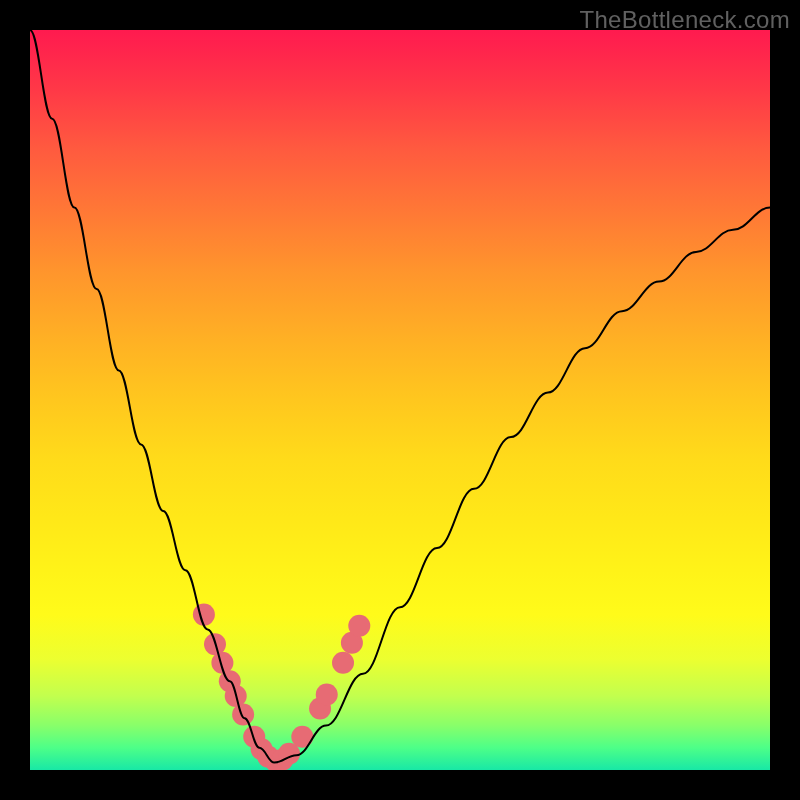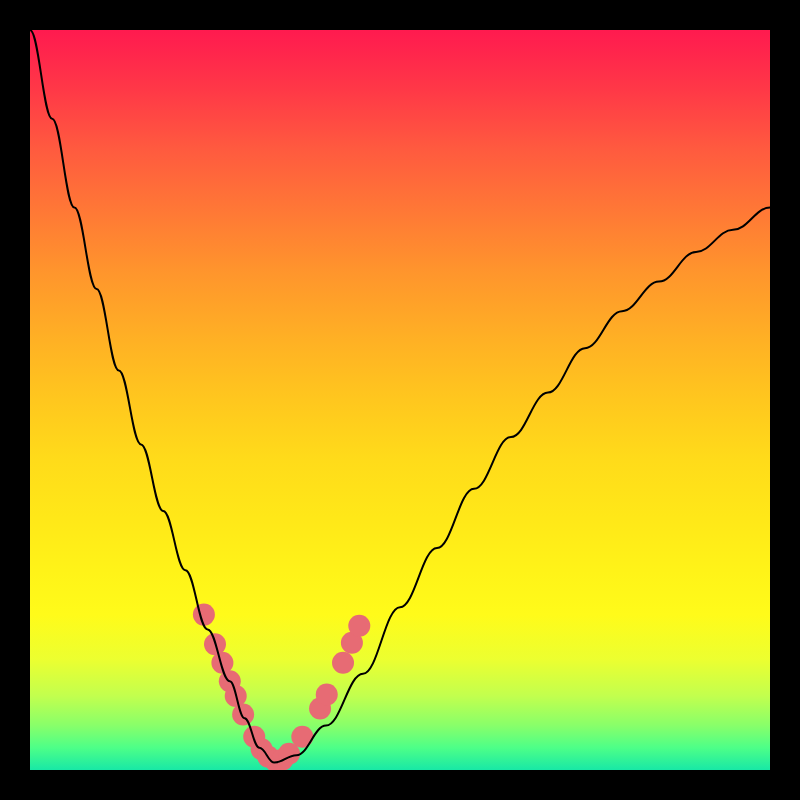--- a/index.html
+++ b/index.html
@@ -58,20 +58,21 @@
     top: 30px;
     width: 740px;
     height: 740px;
     z-index: 10;
   }
 </style>
 </head>
 <body>
 
 <div class="frame">
+  <div class="watermark">TheBottleneck.com</div>
   <div class="plot-area"></div>
   <svg class="overlay" viewBox="0 0 740 740" preserveAspectRatio="none">
     <g id="markers-group">
         <circle cx="173.89999999999998" cy="584.6" r="11" fill="#e76b74"></circle>
         <circle cx="185" cy="614.2" r="11" fill="#e76b74"></circle>
         <circle cx="192.4" cy="632.7" r="11" fill="#e76b74"></circle>
         <circle cx="199.8" cy="651.2" r="11" fill="#e76b74"></circle>
         <circle cx="205.72000000000003" cy="666" r="11" fill="#e76b74"></circle>
         <circle cx="213.12000000000003" cy="684.5" r="11" fill="#e76b74"></circle>
         <circle cx="224.22" cy="706.7" r="11" fill="#e76b74"></circle>

